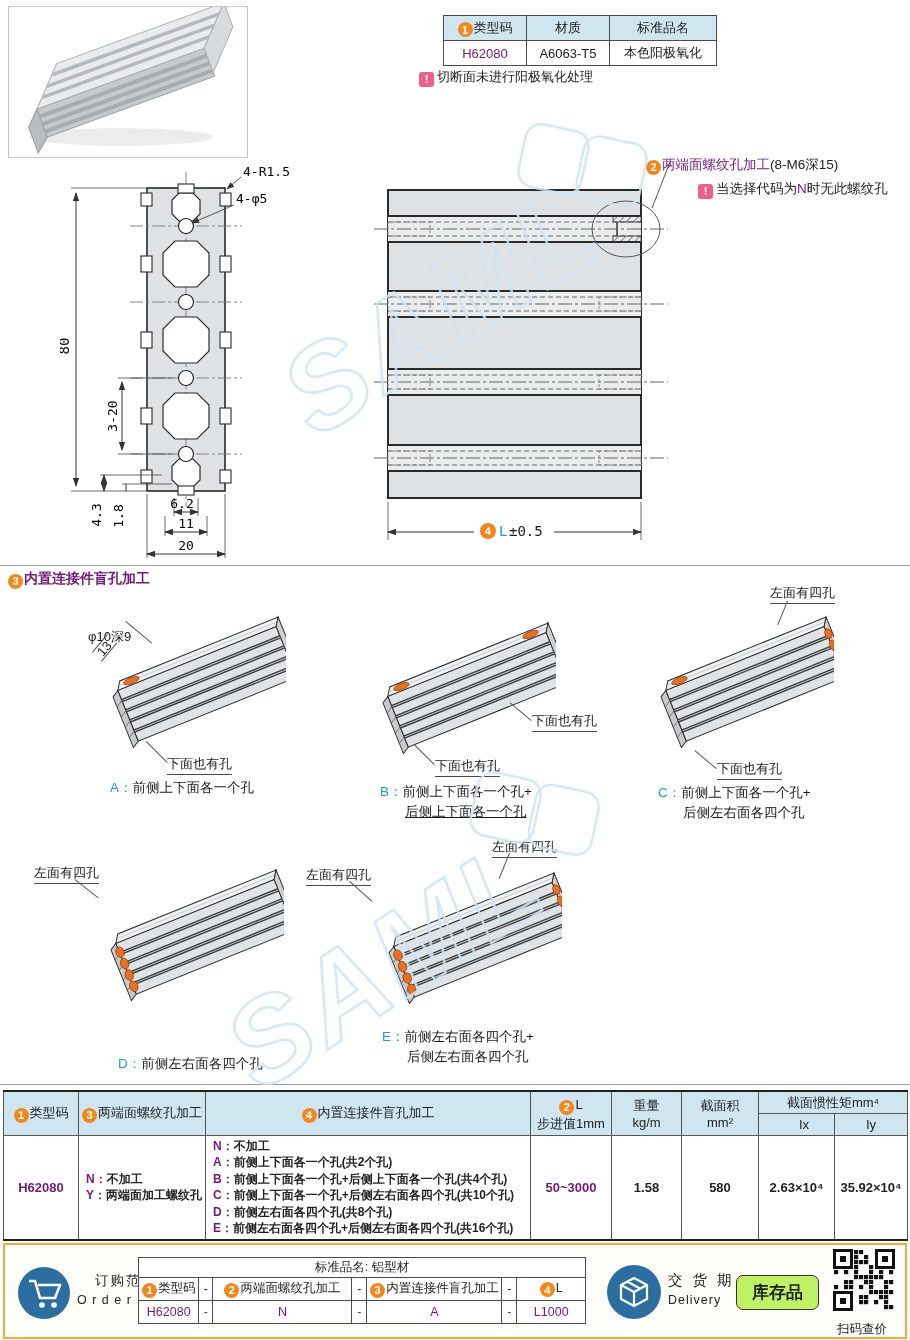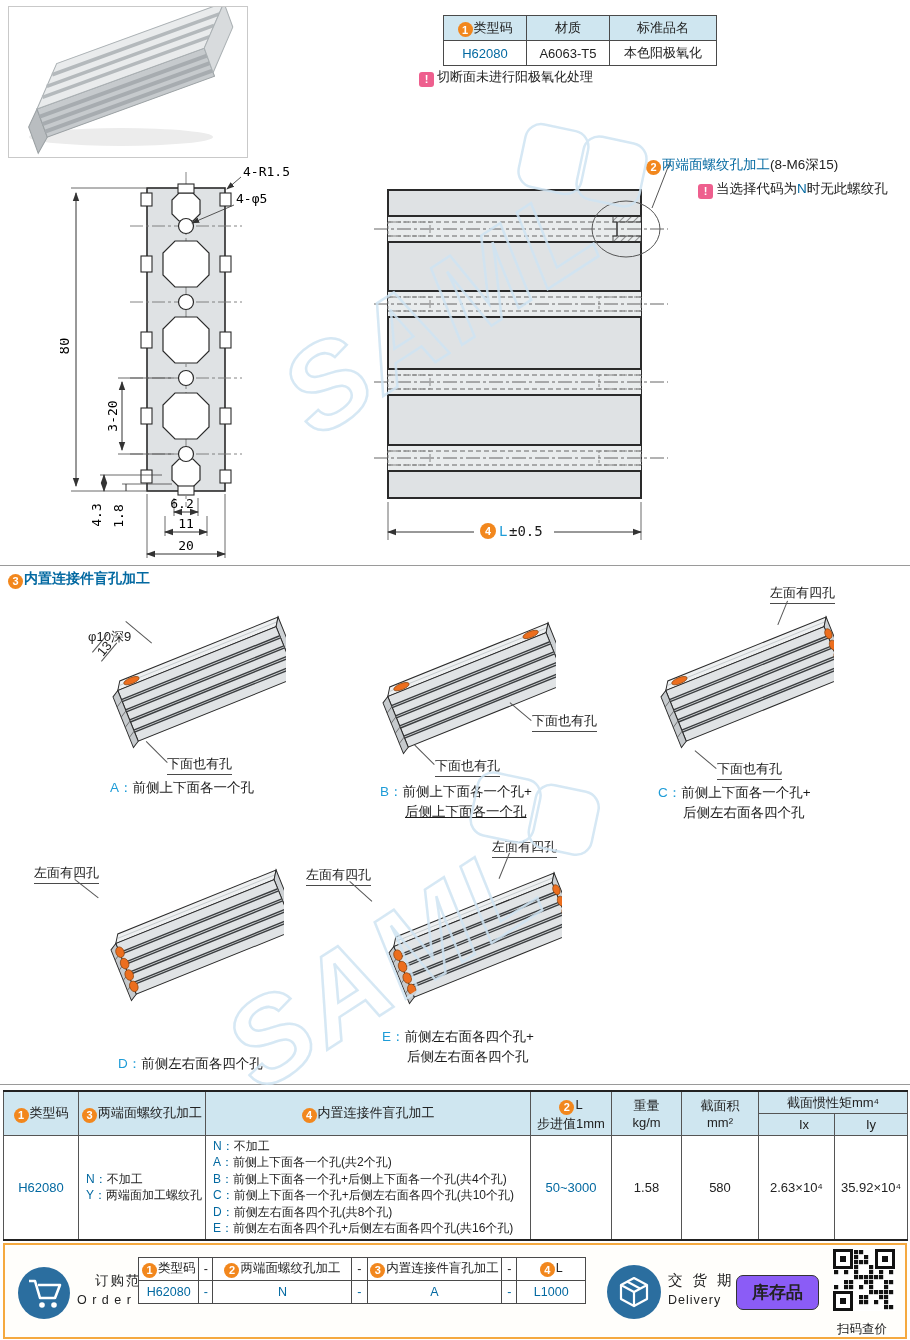--- a/index.html
+++ b/index.html
@@ -5,39 +5,39 @@
   html,body{margin:0;padding:0;}
   body{width:910px;height:1340px;position:relative;background:#fff;
        font-family:"Liberation Sans",sans-serif;color:#222;overflow:hidden;}
   .abs{position:absolute;}
   .badge{display:inline-flex;width:15px;height:15px;border-radius:50%;background:#f2871d;
          color:#fff;font-size:11px;font-weight:bold;align-items:center;justify-content:center;
          flex:0 0 15px;vertical-align:-2px;margin-right:1px;}
   .bang{display:inline-flex;width:15px;height:15px;border-radius:3px;background:#ee5f8e;
         color:#fff;font-size:11px;font-weight:bold;align-items:center;justify-content:center;
         vertical-align:-2px;margin-right:3px;}
-  .blue{color:#0369a1;}
+  .blue{color:#701a75;}
   .divider{position:absolute;left:0;width:910px;height:0;border-top:1px solid #9a9a9a;}
   .lbl{position:absolute;font-size:13px;color:#1a1a1a;white-space:nowrap;}
   .lbl.ul{border-bottom:1px solid #4a4a4a;padding-bottom:1px;}
   .leader{position:absolute;height:0;border-top:1px solid #555;transform-origin:0 0;}
   .cap{position:absolute;font-size:13.5px;color:#1a1a1a;white-space:nowrap;}
   .cap .code{color:#1e9cd7;}
   
   table{border-collapse:collapse;}
   .ttab{font-size:13px;}
   .ttab th,.ttab td{border:1px solid #4a4a4a;text-align:center;padding:0 6px;height:24px;}
   .ttab th{background:#cfe6f0;font-weight:normal;}
   
   .spec{font-size:13px;table-layout:fixed;width:904px;}
   .spec th{background:#cfe6f0;font-weight:normal;border:1px solid #555;}
   .spec td{border:1px solid #555;text-align:center;vertical-align:middle;}
   .spec .opt{font-size:12px;text-align:left;line-height:16.5px;white-space:nowrap;}
   .spec thead tr:first-child th{border-top:2px solid #222;}
-  .spec tbody td{border-bottom:2px solid #222;}
+  .spec tbody td{border-bottom:2px solid #222;font-weight:bold;}
   .spec .hl2{line-height:17px;}
   
   .ord{font-size:12.5px;table-layout:fixed;width:448px;background:#fff;}
   .ord th,.ord td{border:1px solid #4a4a4a;text-align:center;height:22px;padding:0;font-weight:normal;white-space:nowrap;}
   .callout{position:absolute;font-size:13.5px;white-space:nowrap;}
   .wm{position:absolute;pointer-events:none;opacity:0.85;}
 </style>
 </head>
 <body>
 
@@ -485,20 +485,23 @@
     <colgroup>
       <col style="width:60px;">
         <col style="width:14px;">
         <col style="width:138px;">
         <col style="width:15px;">
       <col style="width:134px;">
         <col style="width:15px;">
         <col style="width:68px;">
     </colgroup>
     <tbody>
+        <tr>
+          <td colspan="7" style="height:19px;">标准品名: 铝型材</td>
+        </tr>
     <tr>
       <th><span class="badge">1</span><span>类型码</span></th>
       <th>-</th>
       <th><span class="badge">2</span><span>两端面螺纹孔加工</span></th>
       <th>-</th>
       <th><span class="badge">3</span><span>内置连接件盲孔加工</span></th>
       <th>-</th>
       <th><span class="badge">4</span><span>L</span></th>
     </tr>
     <tr class="blue">
@@ -516,21 +519,21 @@
   <svg class="abs" style="left:601px;top:19px;" width="56" height="56" viewBox="0 0 56 56">
     <circle cx="28" cy="28" r="27" fill="#2b6e9f"></circle>
     <polygon points="28,14 41,21 28,28 15,21" fill="none" stroke="#fff" stroke-width="2.2" stroke-linejoin="round"></polygon>
     <polyline points="15,21 15,35 28,42 28,28" fill="none" stroke="#fff" stroke-width="2.2" stroke-linejoin="round"></polyline>
     <polyline points="41,21 41,35 28,42" fill="none" stroke="#fff" stroke-width="2.2" stroke-linejoin="round"></polyline>
     <line x1="21" y1="17.5" x2="34" y2="24.5" stroke="#fff" stroke-width="2"></line>
   </svg>
   <div class="abs" style="left:663px;top:26px;font-size:14.5px;letter-spacing:3px;">交 货 期</div>
   <div class="abs" style="left:663px;top:48px;font-size:12.5px;letter-spacing:1px;">Delivery</div>
 
-  <div class="abs" style="left:731px;top:30px;padding:5px 15px;background:#8b5cf6;border:1.5px solid #333;border-radius:7px;font-size:17px;font-weight:bold;">库存品</div>
+  <div class="abs" style="left:731px;top:30px;padding:5px 15px;background:#bef264;border:1.5px solid #333;border-radius:7px;font-size:17px;font-weight:bold;">库存品</div>
 
   <svg class="abs" id="qr" style="left:828px;top:4px;" width="62" height="62" viewBox="0 0 62 62">
       <rect width="62" height="62" fill="#fff"></rect>
       <rect x="1.5" y="1.5" width="17" height="17" fill="none" stroke="#111" stroke-width="3"></rect>
       <rect x="7" y="7" width="6" height="6" fill="#111"></rect>
       <rect x="43.5" y="1.5" width="17" height="17" fill="none" stroke="#111" stroke-width="3"></rect>
       <rect x="49" y="7" width="6" height="6" fill="#111"></rect>
       <rect x="1.5" y="43.5" width="17" height="17" fill="none" stroke="#111" stroke-width="3"></rect>
       <rect x="7" y="49" width="6" height="6" fill="#111"></rect>
       <rect x="21" y="1" width="4.2" height="4.2" fill="#111"></rect>

